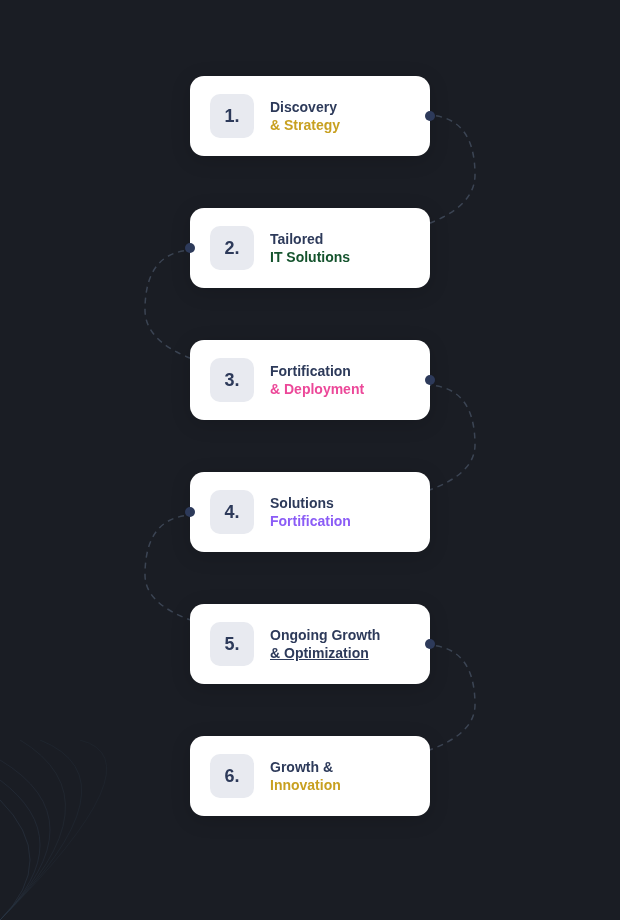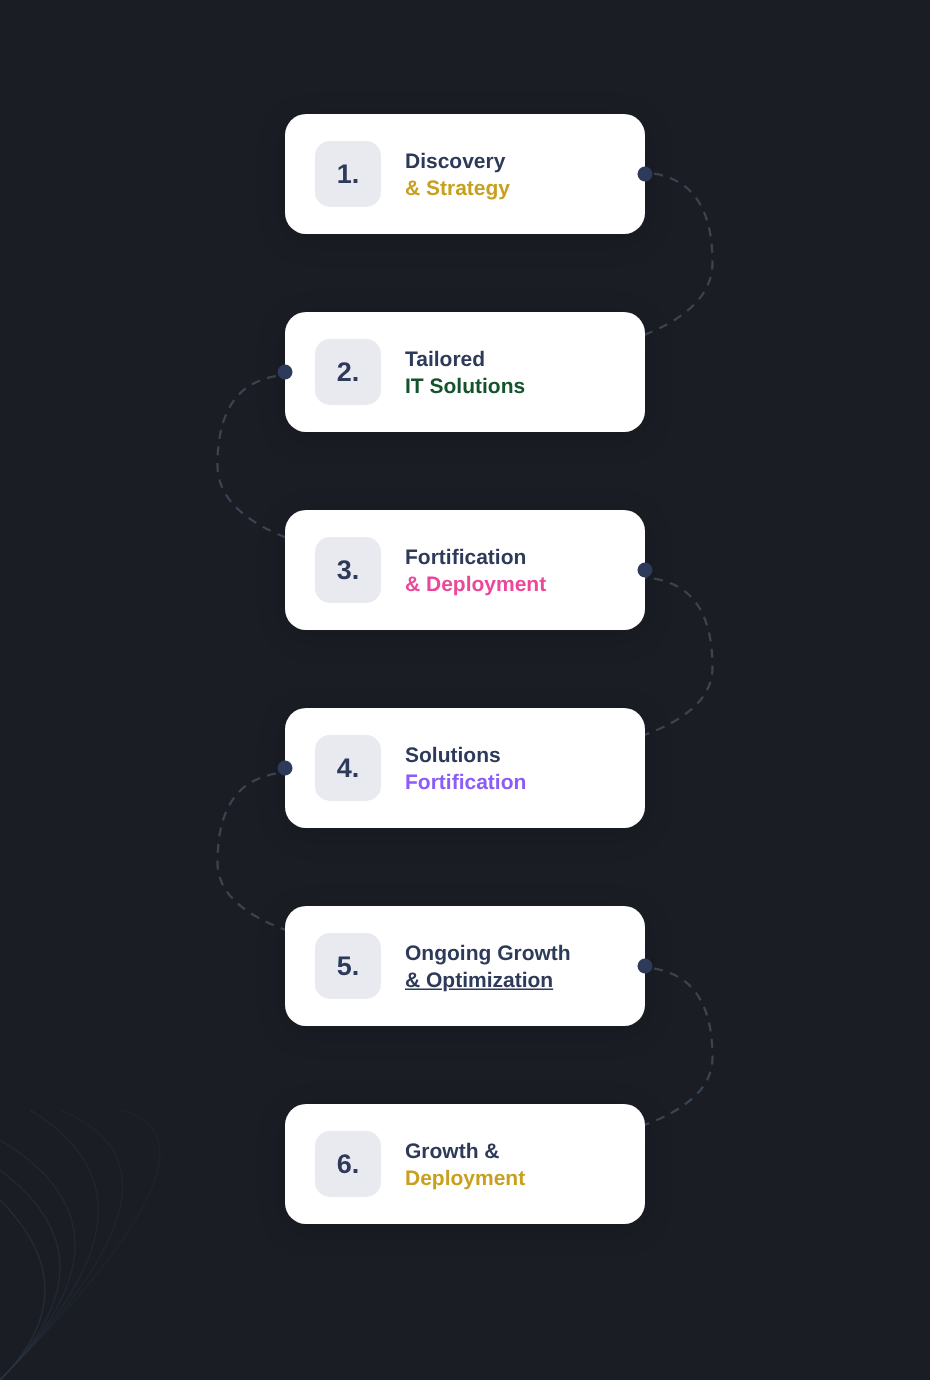--- a/index.html
+++ b/index.html
@@ -216,21 +216,21 @@
     <div class="dot-right"></div>
   </div>
 
   <div class="step-row">
     <div class="step-card step-6">
       <div class="step-number-box">
         <span class="step-number">6.</span>
       </div>
       <div class="step-text">
         <span class="step-title-line1">Growth &amp;</span>
-        <span class="step-title-line2">Deployment</span>
+        <span class="step-title-line2">Innovation</span>
       </div>
     </div>
   </div>
 
 </div>
 
 <svg class="background-decoration" viewBox="0 0 180 180" fill="none" xmlns="http://www.w3.org/2000/svg">
   <path d="M 0,180 Q 60,120 0,60" stroke="#2d3a4a" stroke-width="1" fill="none" opacity="0.5"></path>
   <path d="M 0,180 Q 80,100 0,40" stroke="#2d3a4a" stroke-width="1" fill="none" opacity="0.4"></path>
   <path d="M 0,180 Q 100,80 0,20" stroke="#2d3a4a" stroke-width="1" fill="none" opacity="0.35"></path>

